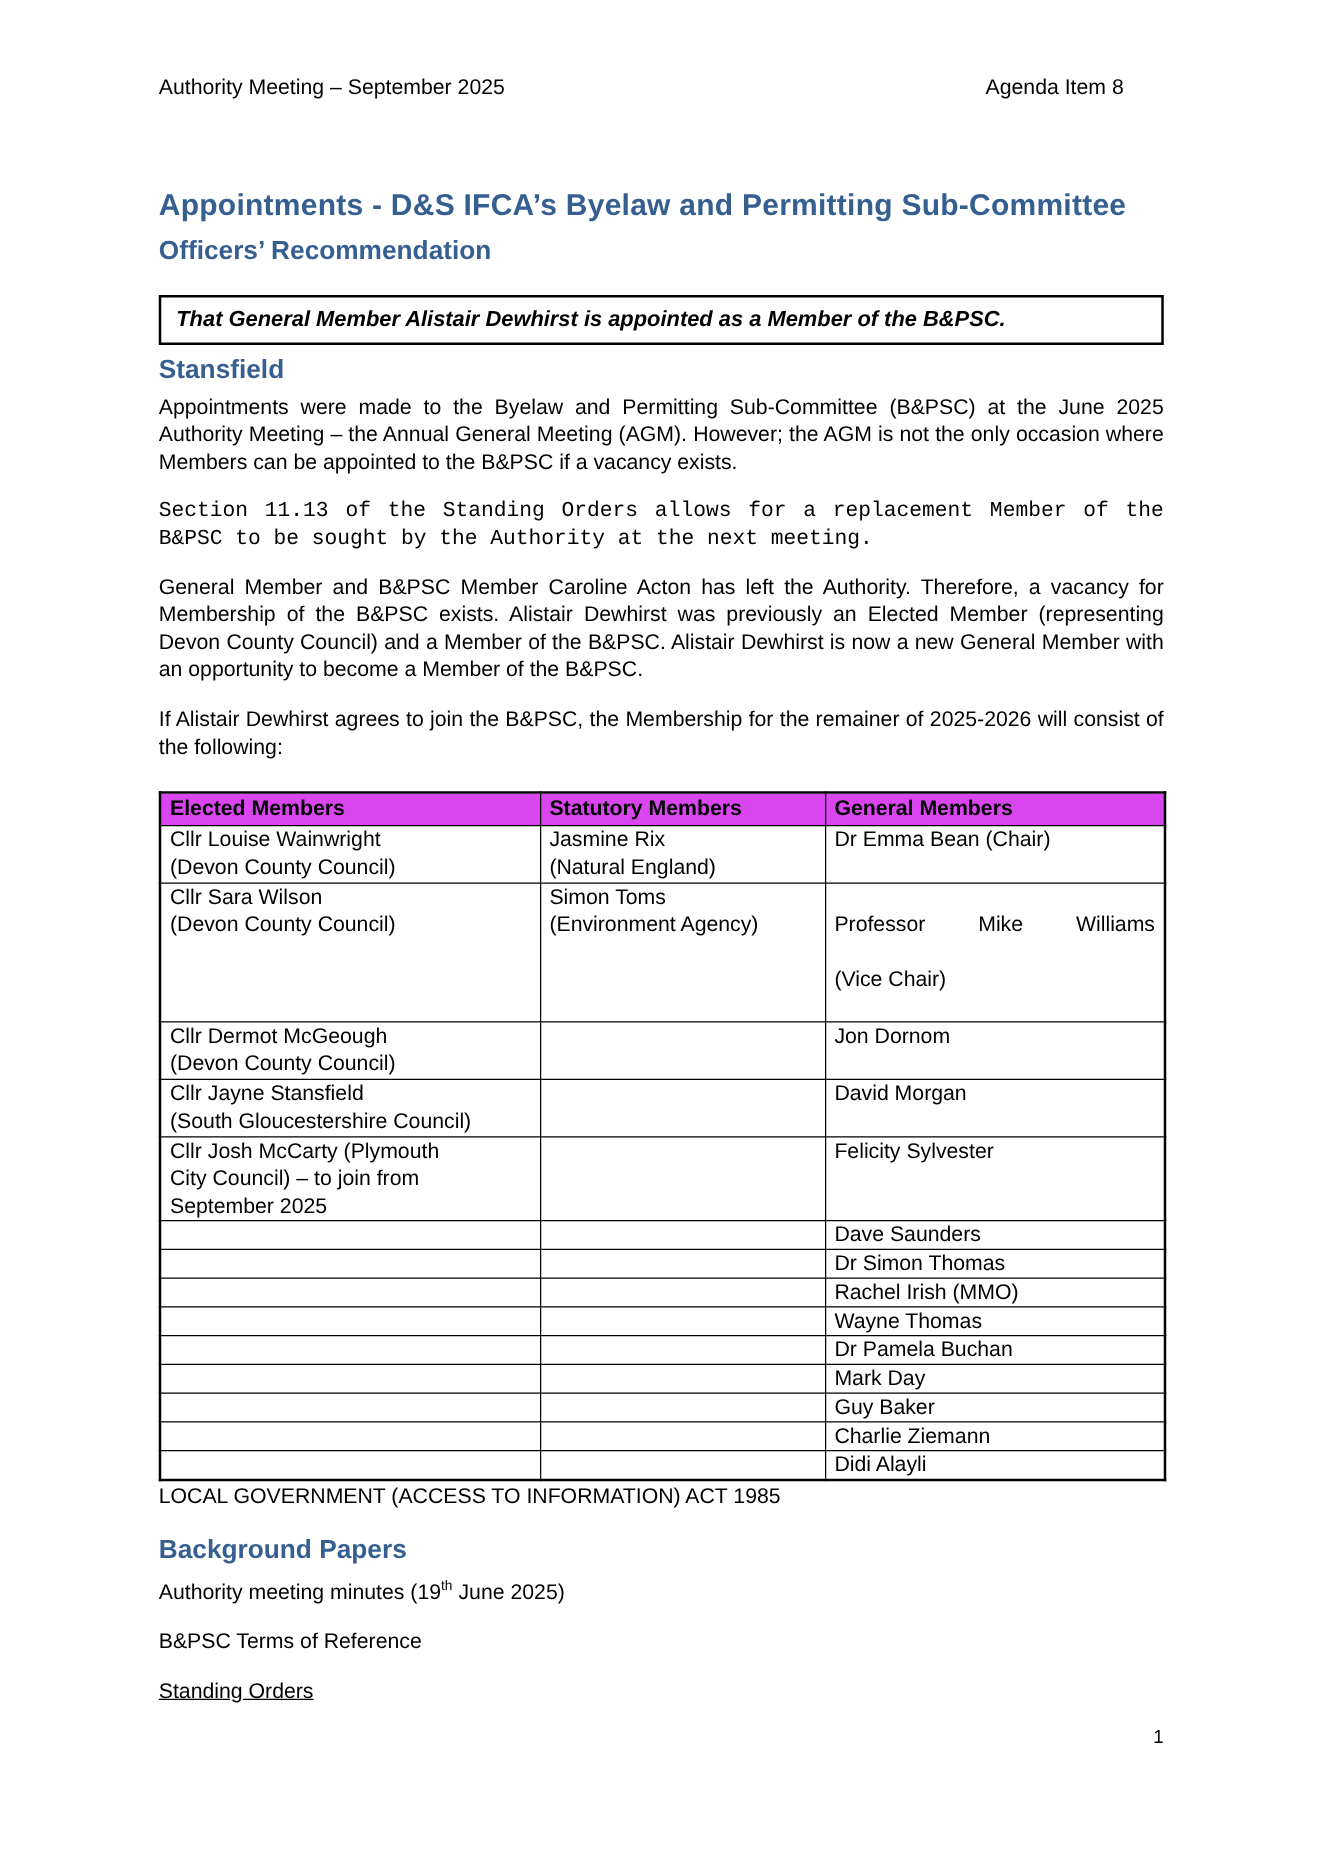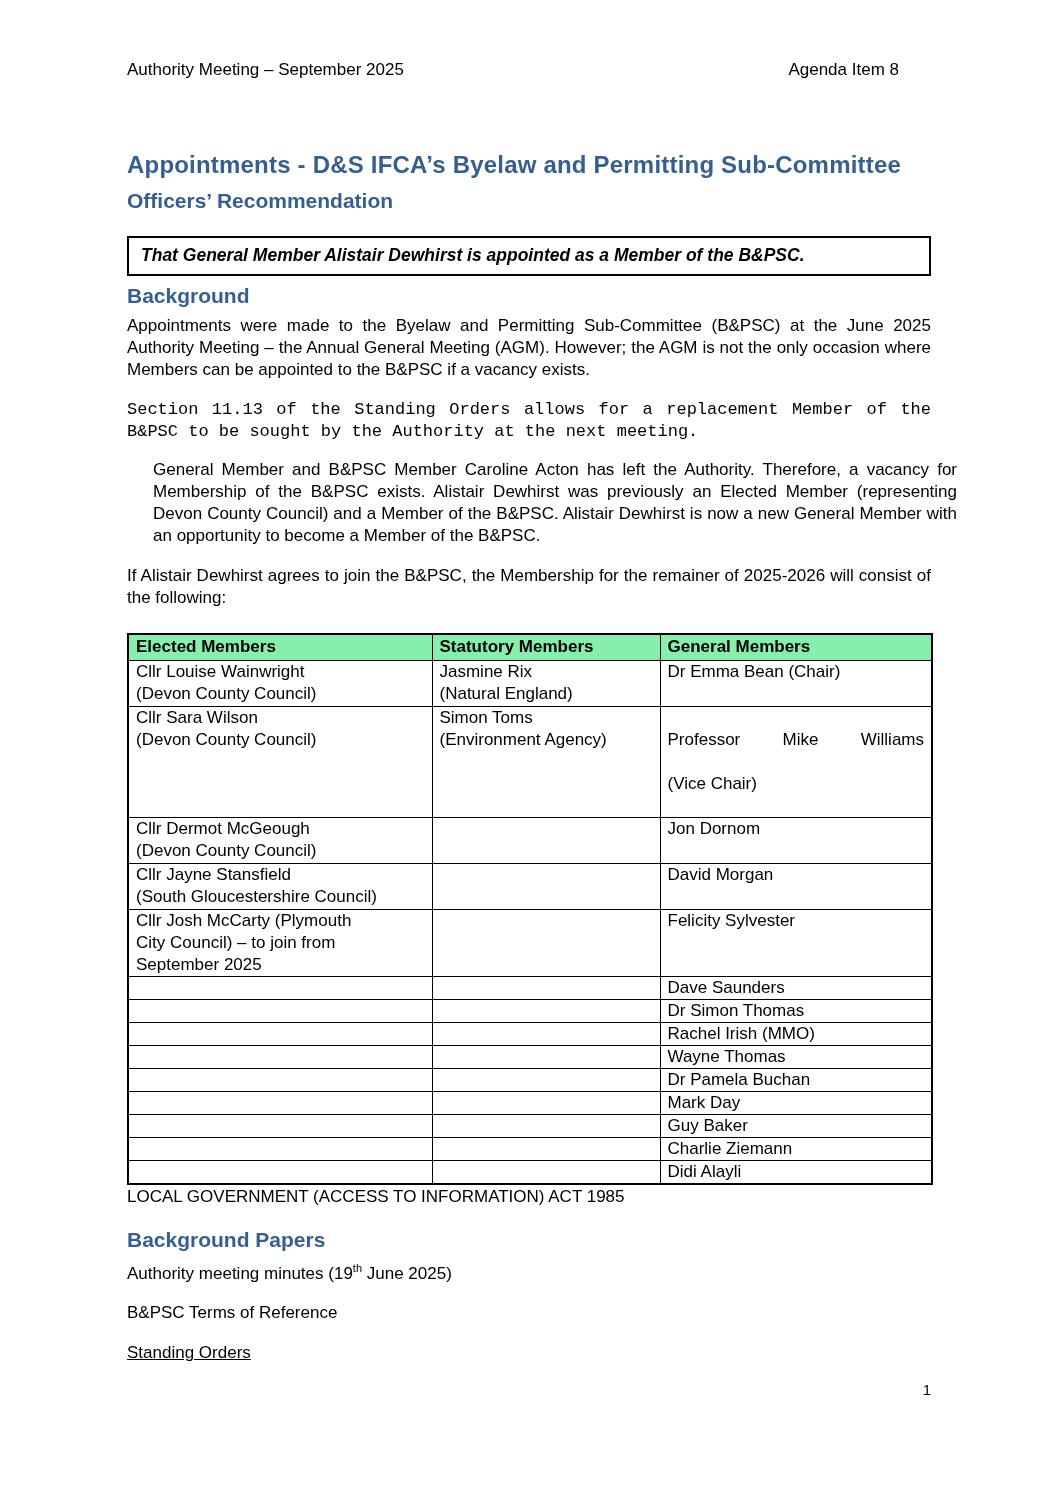--- a/index.html
+++ b/index.html
@@ -50,21 +50,21 @@
     color: #365F91;
   }
   .sec-background { top: 284px; }
   .body-text {
     font-size: 17px;
     line-height: 22px;
     text-align: justify;
   }
   .p1 { top: 315px; }
   .p2 { top: 399px; font-family: Liberation Mono, monospace; }
-  .p3 { top: 459px; margin-left: 26px; }
+  .p3 { top: 459px; }
   .p4 { top: 565px; }
 
   table.members {
     position: absolute;
     left: 127px;
     top: 633px;
     width: 804px;
     border-collapse: collapse;
     border: 2px solid #000;
     table-layout: fixed;
@@ -75,21 +75,21 @@
   table.members col.c3 { width: 272px; }
   table.members th, table.members td {
     border: 1px solid #000;
     padding: 0px 7px;
     vertical-align: top;
     line-height: 22px;
     white-space: pre-line;
     overflow: hidden;
   }
   table.members th {
-    background: #86efac;
+    background: #d946ef;
     text-align: left;
     font-weight: bold;
     height: 25px;
     line-height: 24px;
   }
   tr.h1 { height: 23px; }
   tr.h2 { height: 46px; }
   tr.h3 { height: 67px; }
   td .spread {
     text-align: justify;
@@ -117,21 +117,21 @@
     <span>Agenda Item 8</span>
   </div>
 
   <div class="abs doc-title">Appointments - D&amp;S IFCA’s Byelaw and Permitting Sub-Committee</div>
   <div class="abs doc-subtitle">Officers’ Recommendation</div>
 
   <div class="abs rec-box">
     <span>That General Member Alistair Dewhirst is appointed as a Member of the B&amp;PSC.</span>
   </div>
 
-  <div class="abs h-blue sec-background">Background</div>
+  <div class="abs h-blue sec-background">Stansfield</div>
 
   <div class="abs body-text p1">Appointments were made to the Byelaw and Permitting Sub-Committee (B&amp;PSC) at the June 2025 Authority Meeting – the Annual General Meeting (AGM).  However; the AGM is not the only occasion where Members can be appointed to the B&amp;PSC if a vacancy exists.</div>
   <div class="abs body-text p2">Section 11.13 of the Standing Orders allows for a replacement Member of the B&amp;PSC to be sought by the Authority at the next meeting.</div>
   <div class="abs body-text p3">General Member and B&amp;PSC Member Caroline Acton has left the Authority.  Therefore, a vacancy for Membership of the B&amp;PSC exists.  Alistair Dewhirst was previously an Elected Member (representing Devon County Council) and a Member of the B&amp;PSC.  Alistair Dewhirst is now a new General Member with an opportunity to become a Member of the B&amp;PSC.</div>
   <div class="abs body-text p4">If Alistair Dewhirst agrees to join the B&amp;PSC, the Membership for the remainer of 2025-2026 will consist of the following:</div>
 
   <table class="members">
     <colgroup>
         <col class="c1">
         <col class="c2">

